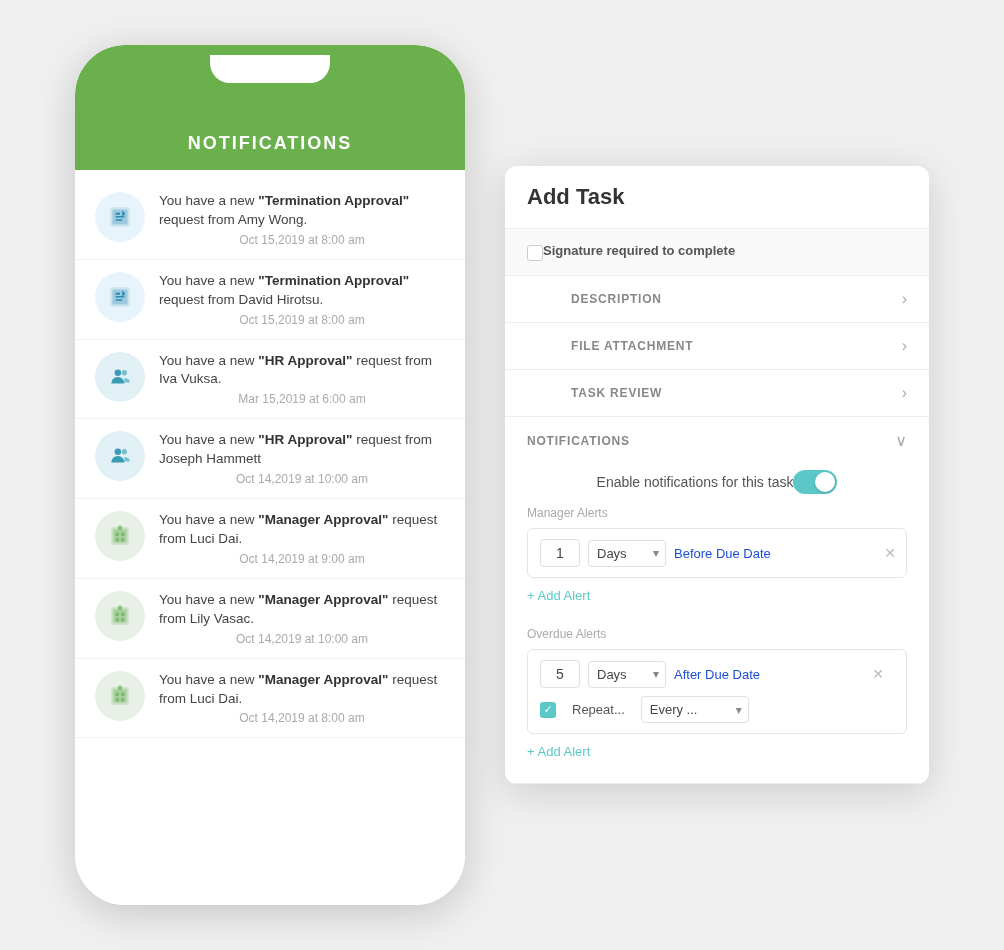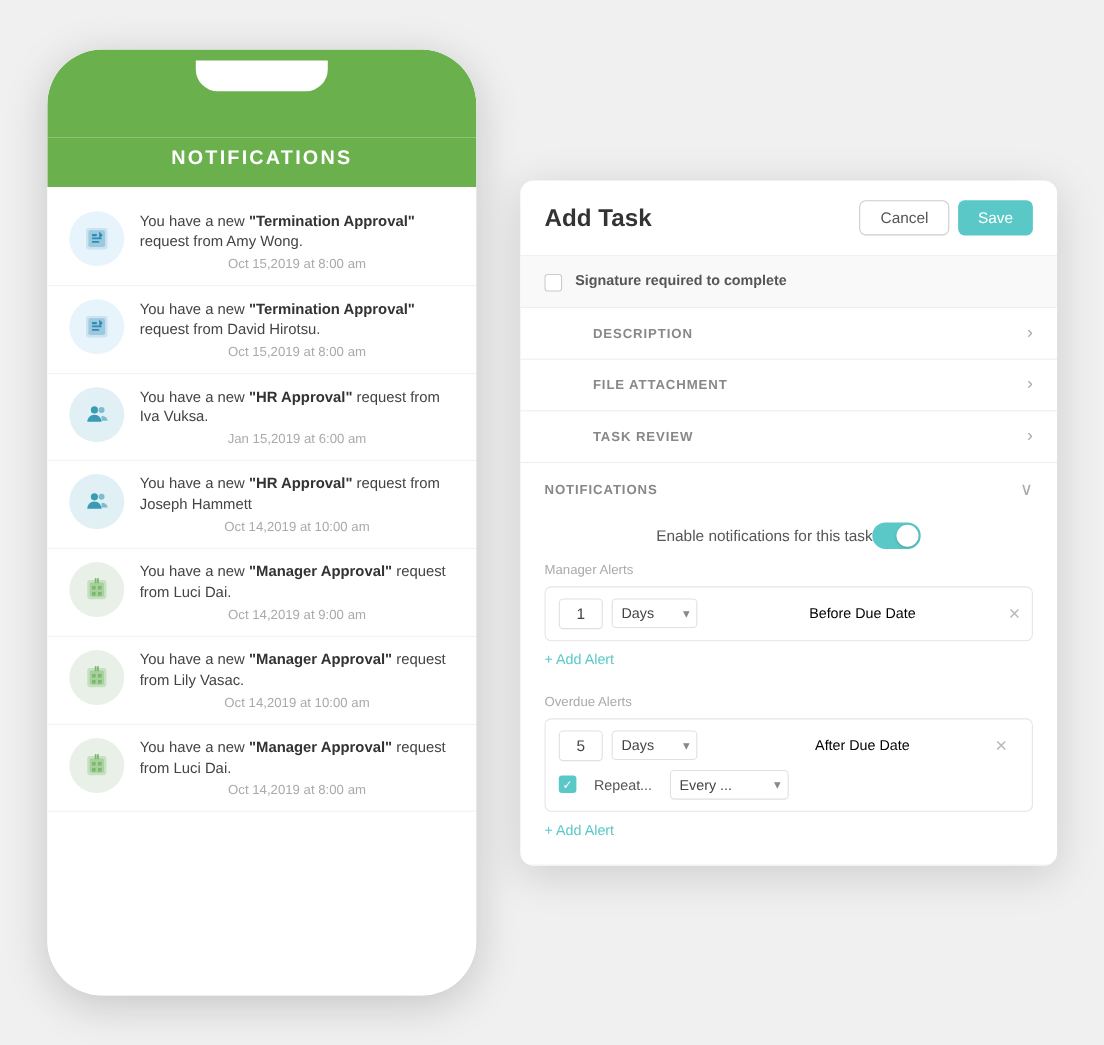--- a/index.html
+++ b/index.html
@@ -107,21 +107,21 @@
       color: #aaa;
       margin-top: 3px;
       text-align: center;
     }
     .icon-termination { background: #e8f4fb; }
     .icon-hr { background: #e0f0f5; }
     .icon-manager { background: #e8f0e8; }
 
     
     .add-task-panel {
-      width: 488px;
+      width: 424px;
       background: #fff;
       border-radius: 12px;
       box-shadow: 0 8px 40px rgba(0,0,0,0.15);
       overflow: hidden;
       align-self: center;
     }
     .panel-header {
       display: flex;
       align-items: center;
       justify-content: space-between;
@@ -154,21 +154,20 @@
       font-size: 14px;
       color: #fff;
       cursor: pointer;
     }
     .signature-row {
       display: flex;
       align-items: flex-start;
       padding: 14px 22px;
       background: #f9f9f9;
       border-bottom: 1px solid #eee;
-      gap: 12px;
     }
     .signature-checkbox {
       width: 16px;
       height: 16px;
       border: 1.5px solid #ccc;
       border-radius: 3px;
       flex-shrink: 0;
       margin-top: 2px;
       background: #fff;
     }
@@ -301,23 +300,22 @@
       position: absolute;
       right: 7px;
       top: 50%;
       transform: translateY(-50%);
       color: #888;
       pointer-events: none;
       font-size: 12px;
     }
     .alert-text {
       font-size: 13px;
-      color: #000000;
+      color: #1d4ed8;
       flex: 1;
-      text-align: center;
     }
     .alert-close {
       color: #bbb;
       font-size: 14px;
       cursor: pointer;
       position: absolute;
       right: 10px;
       top: 50%;
       transform: translateY(-50%);
     }
@@ -416,21 +414,21 @@
       <div class="notif-icon icon-hr">
         <svg viewBox="0 0 24 24" fill="none">
           <circle cx="10" cy="8" r="3" fill="#3a9bb5"></circle>
           <circle cx="16" cy="8" r="2.5" fill="#3a9bb5" opacity="0.6"></circle>
           <path d="M4 18c0-3.3 2.7-6 6-6s6 2.7 6 6H4z" fill="#3a9bb5"></path>
           <path d="M16 13c2 0 5 1 5 4h-5v-4z" fill="#3a9bb5" opacity="0.6"></path>
         </svg>
       </div>
       <div class="notif-text">
         <div class="notif-main">You have a new <strong>"HR Approval"</strong> request from Iva Vuksa.</div>
-        <div class="notif-time">Jan 15,2019 at 6:00 am</div>
+        <div class="notif-time">Mar 15,2019 at 6:00 am</div>
       </div>
     </div>
 
     <div class="notification-item">
       <div class="notif-icon icon-hr">
         <svg viewBox="0 0 24 24" fill="none">
           <circle cx="10" cy="8" r="3" fill="#3a9bb5"></circle>
           <circle cx="16" cy="8" r="2.5" fill="#3a9bb5" opacity="0.6"></circle>
           <path d="M4 18c0-3.3 2.7-6 6-6s6 2.7 6 6H4z" fill="#3a9bb5"></path>
           <path d="M16 13c2 0 5 1 5 4h-5v-4z" fill="#3a9bb5" opacity="0.6"></path>
@@ -487,24 +485,20 @@
       </div>
     </div>
 
   </div>
 </div>
 
 <div class="add-task-panel">
 
   <div class="panel-header">
     <div class="panel-title">Add Task</div>
-    <div class="header-buttons">
-      <button class="btn-cancel">Cancel</button>
-      <button class="btn-save">Save</button>
-    </div>
   </div>
 
   <div class="signature-row">
     <div class="signature-checkbox"></div>
     <div class="signature-text-block">
       <div class="signature-label">Signature required to complete</div>
     </div>
   </div>
 
   <div class="accordion-row">

